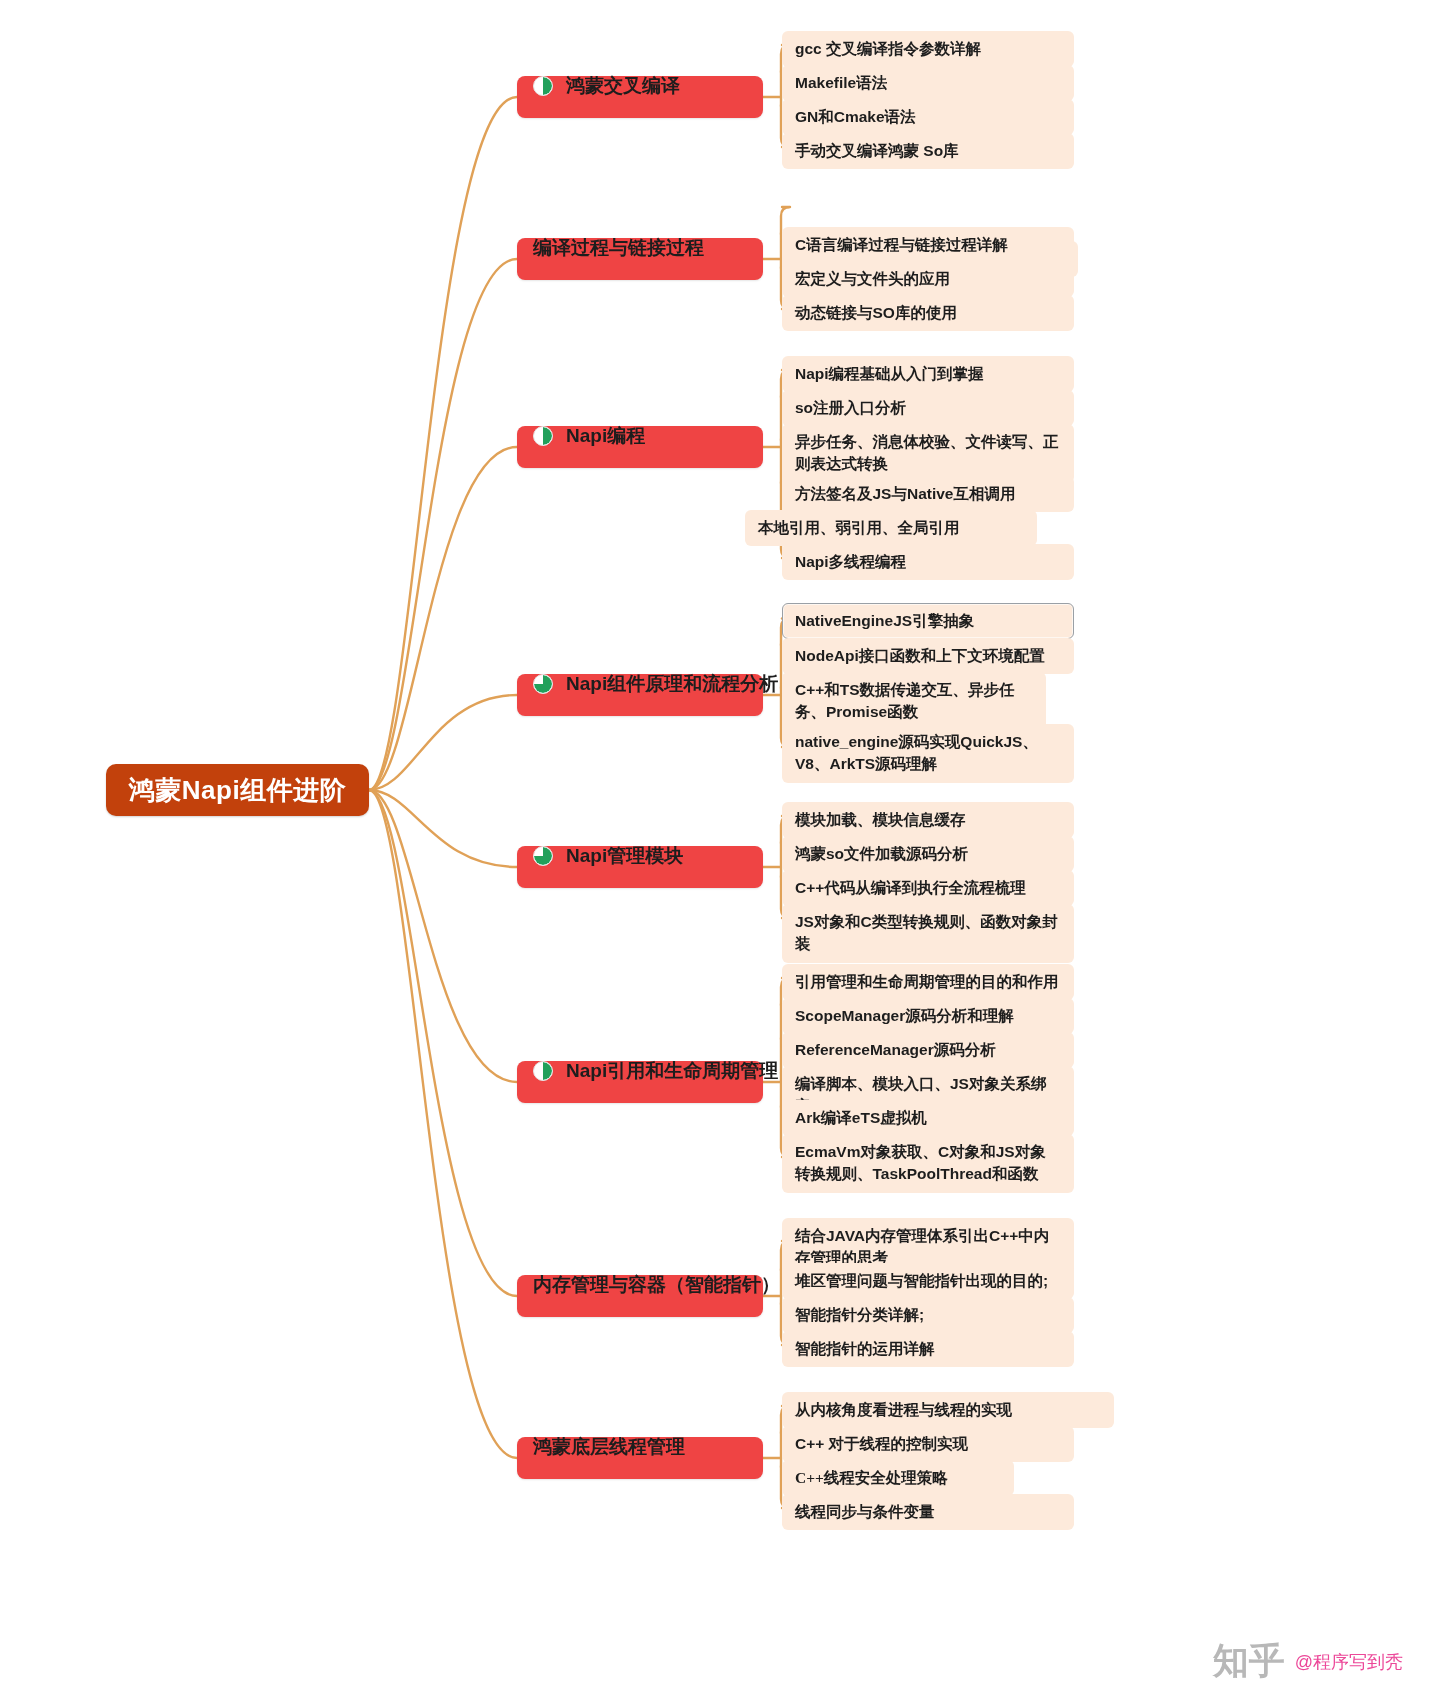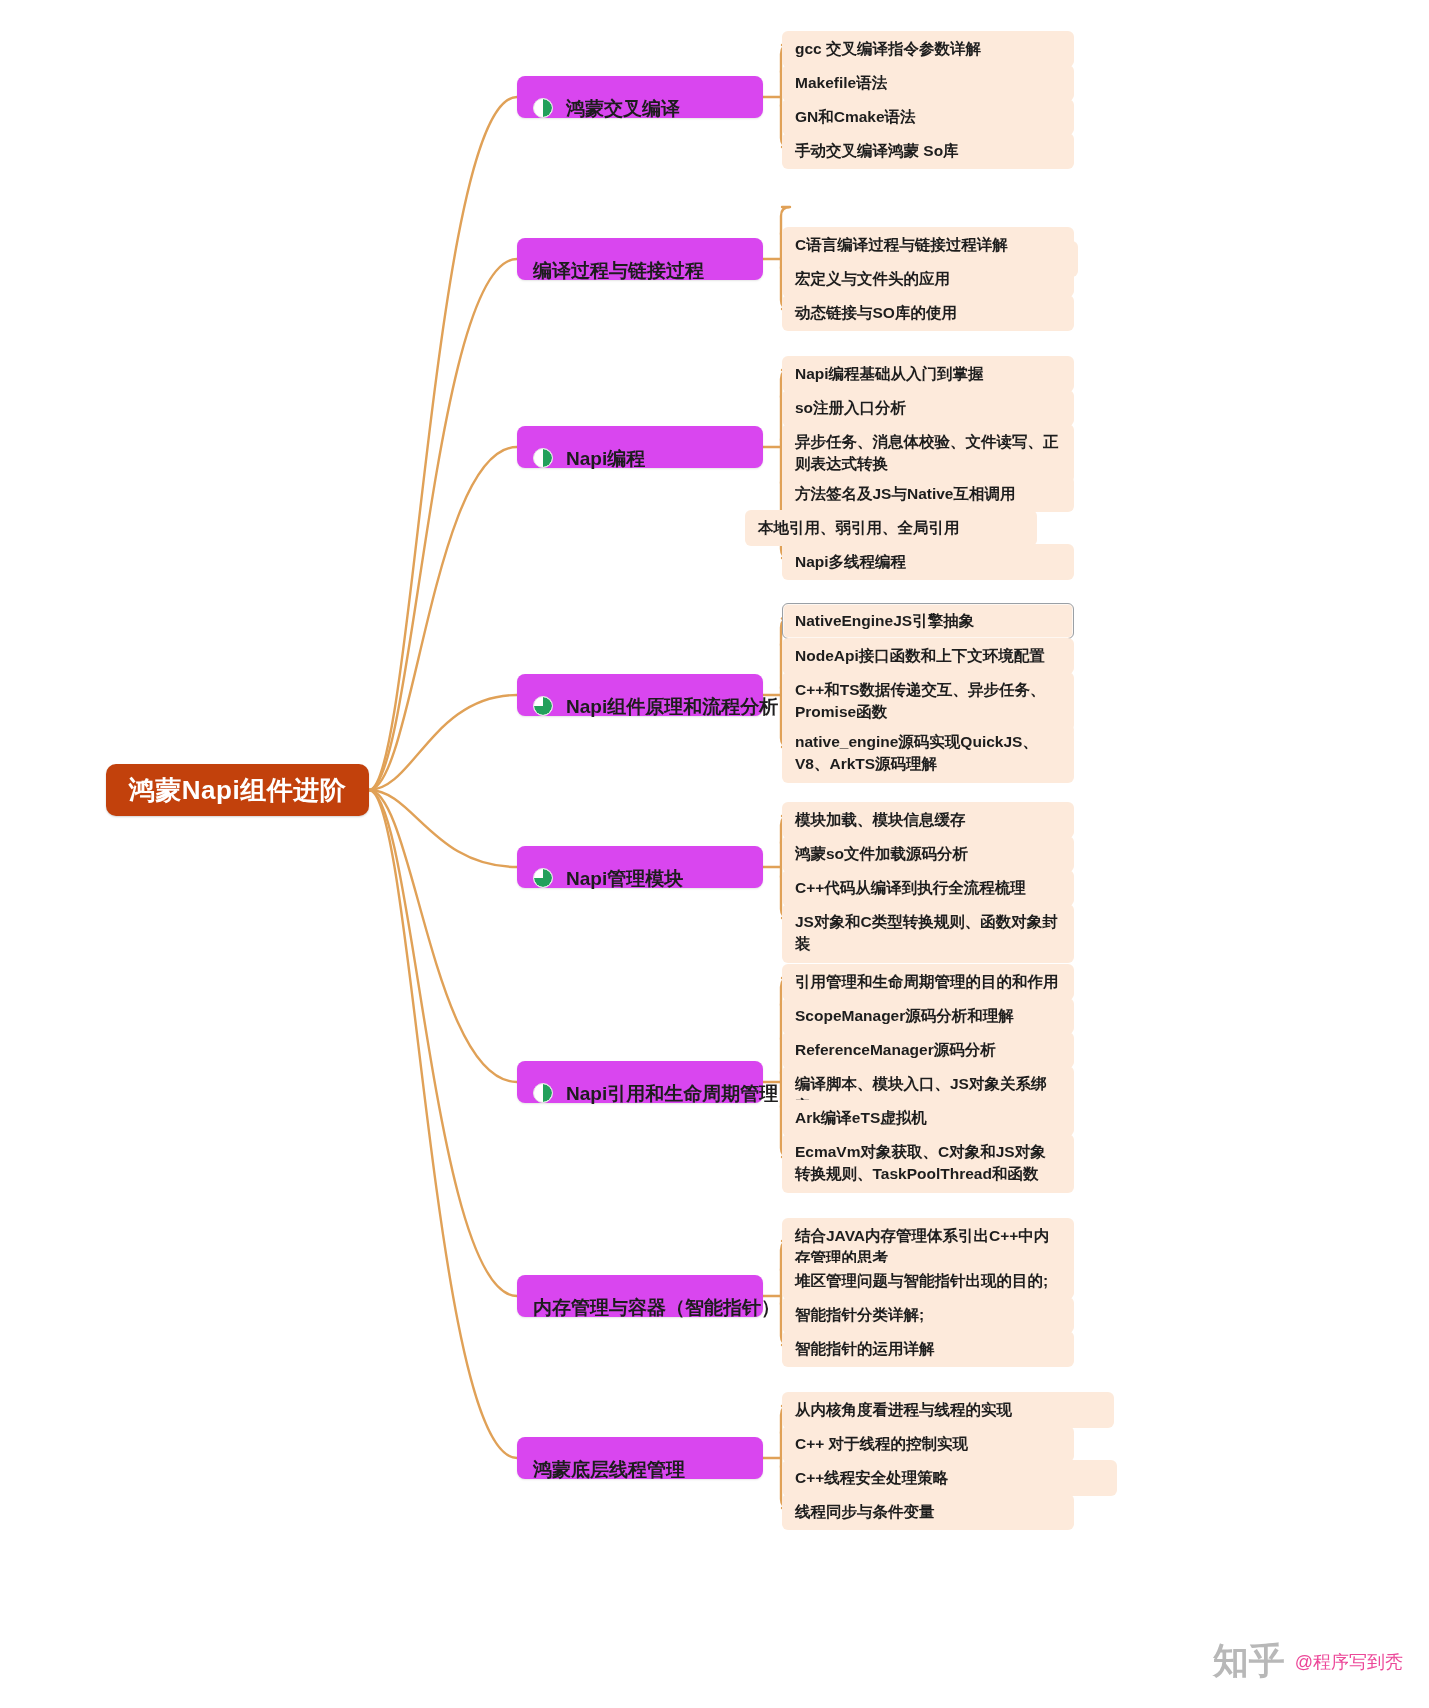--- a/index.html
+++ b/index.html
@@ -40,27 +40,27 @@
     display: flex;
     align-items: center;
     justify-content: center;
     padding: 0 22px;
     height: 52px;
     box-shadow: 0 1px 2px rgba(0,0,0,0.18);
     white-space: nowrap;
   }
   
   .branch-node {
-    background: #d946ef;
+    background: #ef4444;
     border-radius: 8px;
     color: #1d1d1d;
     font-size: 19px;
     font-weight: bold;
     display: flex;
-    align-items: flex-end;
+    align-items: flex-start;
     height: 42px;
     padding: 0 16px;
     white-space: nowrap;
     box-shadow: 0 1px 2px rgba(0,0,0,0.10);
   }
   .branch-node .branch-label { line-height: 1; }
   .pie-icon {
     width: 20px; height: 20px;
     border-radius: 50%;
     background: #ffffff;
@@ -257,21 +257,21 @@
       <div class="node branch-node" style="left: 517px; top: 674px; width: 246px;">
         <span class="pie-icon threequarter"></span>
         <span class="branch-label">Napi组件原理和流程分析</span>
       </div>
       <div class="node leaf-node selected" style="left: 782px; top: 603px; width: 292px; min-height: 31px;">
         <span>NativeEngineJS引擎抽象</span>
       </div>
       <div class="node leaf-node" style="left: 782px; top: 638px; width: 292px; min-height: 28px;">
         <span>NodeApi接口函数和上下文环境配置</span>
       </div>
-      <div class="node leaf-node" style="left: 782px; top: 672px; width: 292px; min-height: 46px;">
+      <div class="node leaf-node" style="left: 782px; top: 672px; width: 264px; min-height: 46px;">
         <span>C++和TS数据传递交互、异步任务、Promise函数</span>
       </div>
       <div class="node leaf-node" style="left: 782px; top: 724px; width: 292px; min-height: 46px;">
         <span>native_engine源码实现QuickJS、V8、ArkTS源码理解</span>
       </div>
       <div class="node branch-node" style="left: 517px; top: 846px; width: 246px;">
         <span class="pie-icon threequarter"></span>
         <span class="branch-label">Napi管理模块</span>
       </div>
       <div class="node leaf-node" style="left: 782px; top: 802px; width: 292px; min-height: 28px;">
@@ -325,21 +325,21 @@
       </div>
       <div class="node branch-node" style="left: 517px; top: 1437px; width: 246px;">
         <span class="branch-label">鸿蒙底层线程管理</span>
       </div>
       <div class="node leaf-node" style="left: 782px; top: 1392px; width: 332px; min-height: 28px;">
         <span>从内核角度看进程与线程的实现</span>
       </div>
       <div class="node leaf-node" style="left: 782px; top: 1426px; width: 292px; min-height: 28px;">
         <span>C++ 对于线程的控制实现</span>
       </div>
-      <div class="node leaf-node" style="left: 782px; top: 1460px; width: 335px; min-height: 28px;">
+      <div class="node leaf-node" style="left: 782px; top: 1460px; width: 232px; min-height: 28px; font-family: Liberation Serif, serif;">
         <span>C++线程安全处理策略</span>
       </div>
       <div class="node leaf-node" style="left: 782px; top: 1494px; width: 292px; min-height: 28px;">
         <span>线程同步与条件变量</span>
       </div>
     </div>
 
   <div class="watermark">
     <span class="zhihu-logo">知乎</span>
     <span class="wm-handle">@程序写到秃</span>

